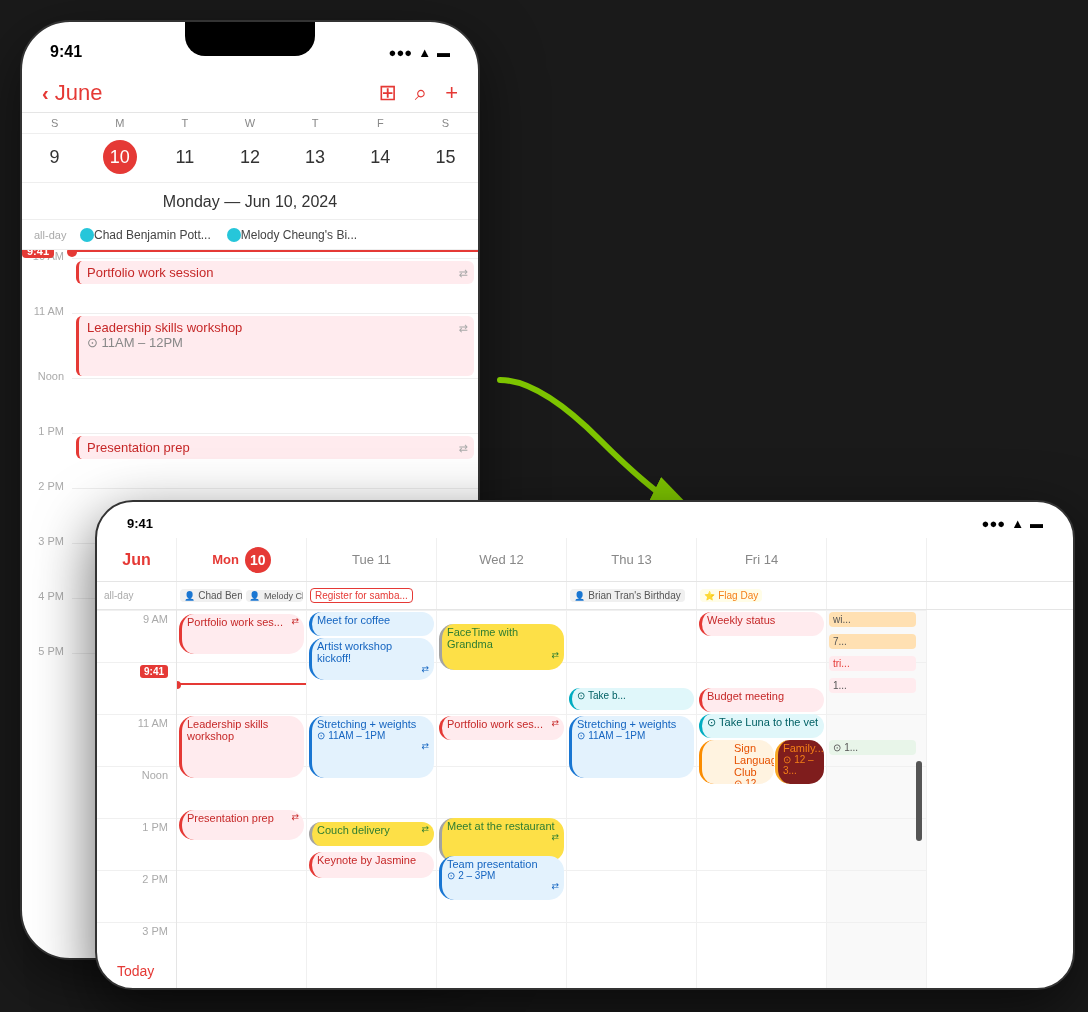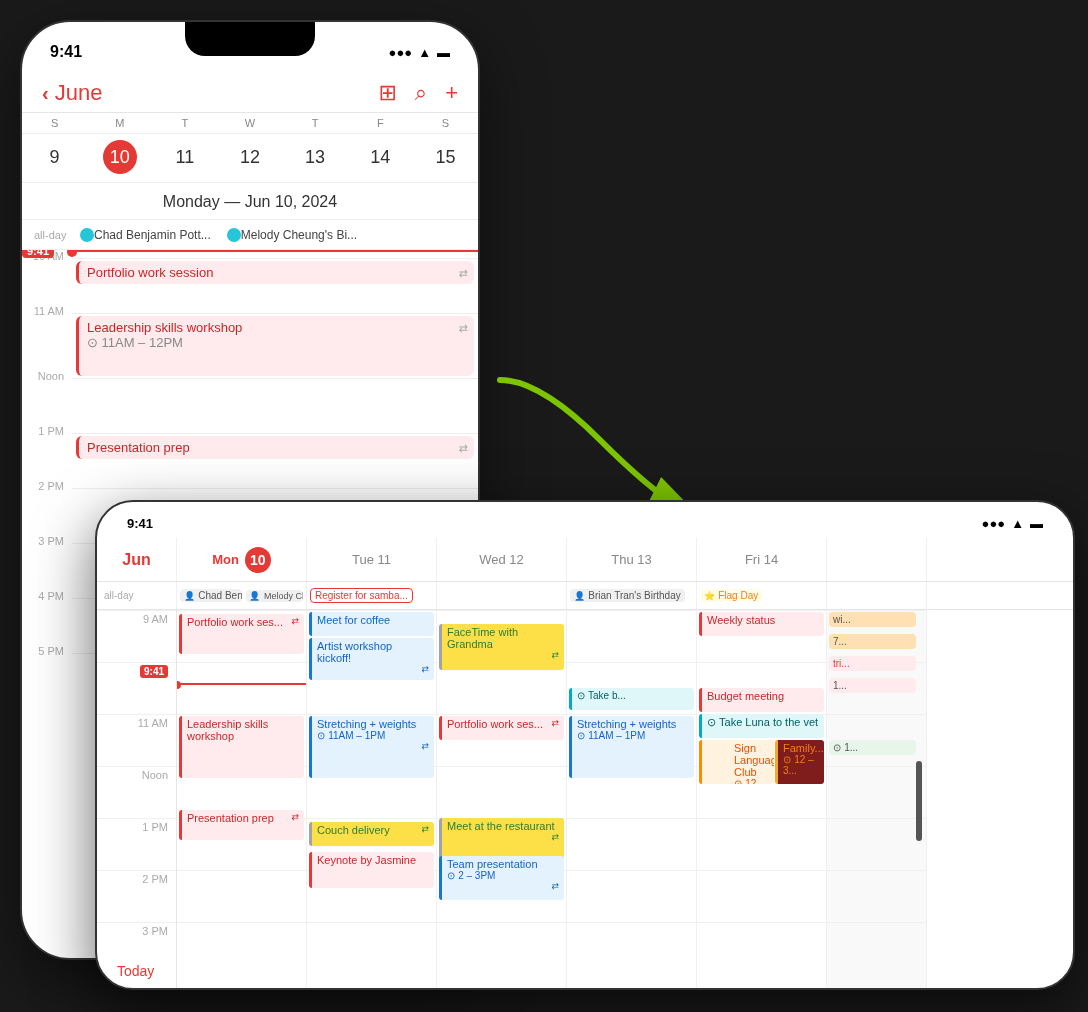--- a/index.html
+++ b/index.html
@@ -310,21 +310,21 @@
       position: relative;
     }
     .land-day-slot {
       height: 52px;
       border-top: 1px solid #f0f0f0;
     }
 
     
     .land-event {
       position: absolute;
-      border-radius: 3px;
+      border-radius: 15px;
       padding: 2px 5px;
       font-size: 11px;
       font-weight: 500;
       overflow: hidden;
       left: 2px;
       right: 2px;
     }
     .land-event-red { background: #ffebee; border-left: 3px solid #e53935; color: #c62828; }
     .land-event-blue { background: #e3f2fd; border-left: 3px solid #1976d2; color: #1565c0; }
     .land-event-green { background: #fde047; border-left: 3px solid #a3a3a3; color: #2e7d32; margin-top: 12px; }
@@ -663,21 +663,21 @@
           </div>
           <div class="land-event land-event-blue" style="top:106px;height:62px;">
             <div>Stretching + weights</div>
             <div style="font-size:10px;">⊙ 11AM – 1PM</div>
             <span style="float:right;font-size:9px;">⇄</span>
           </div>
           <div class="land-event land-event-green" style="top:200px;height:24px;">
             <span>Couch delivery</span>
             <span style="float:right;font-size:9px;">⇄</span>
           </div>
-          <div class="land-event land-event-red" style="top:242px;height:36px;">
+          <div class="land-event land-event-red" style="top:242px;height:26px;">
             <span>Keynote by Jasmine</span>
           </div>
         </div>
 
         <div class="land-day-col">
           <div class="land-day-slot"></div>
           <div class="land-day-slot"></div>
           <div class="land-day-slot"></div>
           <div class="land-day-slot"></div>
           <div class="land-day-slot"></div>

